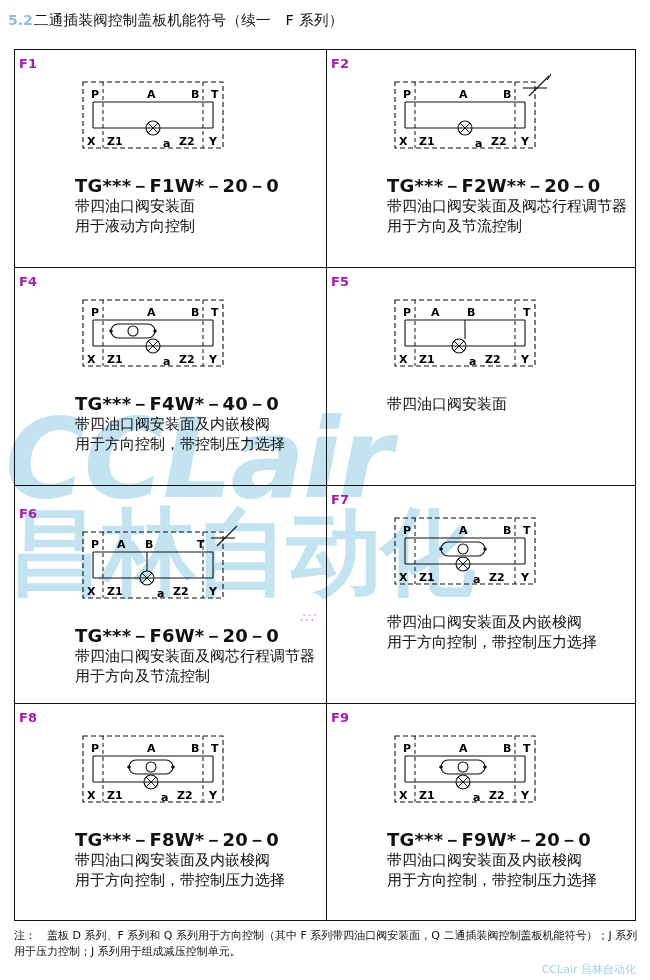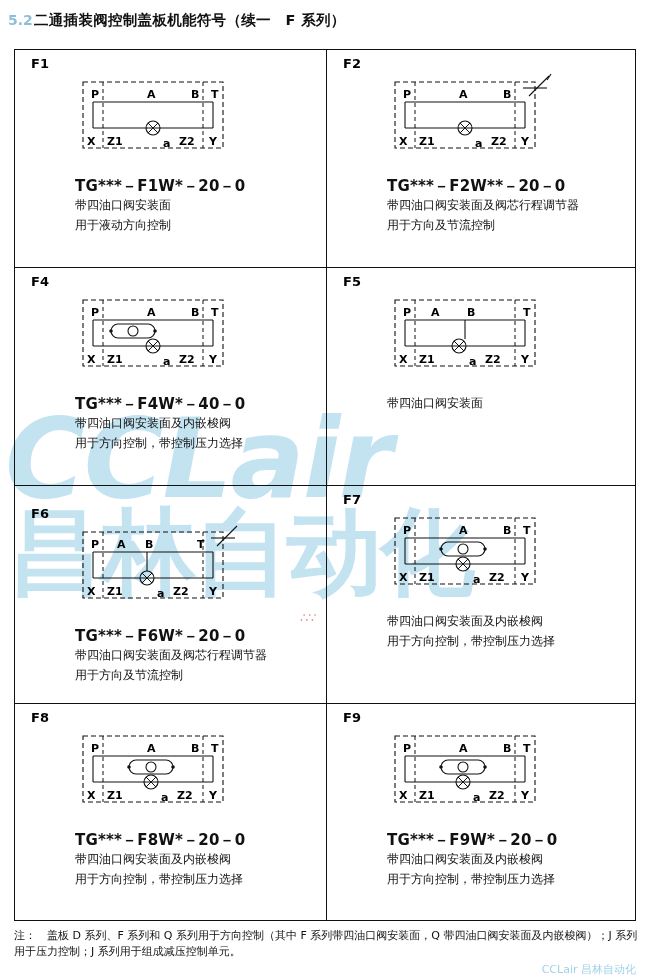--- a/index.html
+++ b/index.html
@@ -72,21 +72,21 @@
     font-family: "DejaVu Sans", sans-serif;
     font-weight: bold;
     font-size: 14px;
     color: #8fbfd8;
   }
   .hdr-title {
     position: absolute;
     left: 34px;
     top: 1px;
     font-family: "DejaVu Sans", sans-serif;
-    font-weight: bold;
+    font-weight: normal;
     font-size: 14.5px;
     color: #111;
     letter-spacing: .3px;
   }
 
   
   .sheet {
     position: absolute;
     left: 14px;
     top: 49px;
@@ -119,26 +119,26 @@
 
   .cell {
     position: absolute;
     width: 311px;
     height: 218px;
     box-sizing: border-box;
     overflow: hidden;
   }
   .cell-code {
     position: absolute;
-    left: 16px;
+    left: 4px;
     top: 6px;
     font-family: "DejaVu Sans", sans-serif;
     font-weight: bold;
     font-size: 13px;
-    color: #000000;
+    color: #a21caf;
   }
 
   
   .sym {
     position: absolute;
     left: 50%;
     transform: translateX(-50%);
     top: 22px;
     width: 240px;
     height: 98px;
@@ -150,27 +150,27 @@
     position: absolute;
     left: 60px;
     top: 126px;
     width: 250px;
     font-size: 13px;
     line-height: 20px;
   }
   .cap-model {
     font-family: "DejaVu Sans", sans-serif;
     font-weight: bold;
-    font-size: 15px;
+    font-size: 18px;
     letter-spacing: .2px;
     white-space: nowrap;
   }
   .cap-line {
-    font-family: Liberation Mono, monospace;
-    font-size: 12px;
+    font-family: Liberation Serif, serif;
+    font-size: 15px;
     white-space: nowrap;
   }
 
   
   .note {
     position: absolute;
     left: 14px;
     top: 928px;
     width: 624px;
     font-family: "DejaVu Sans", sans-serif;
@@ -482,16 +482,16 @@
     </div>
     <div class="caption">
       <div class="cap-model">TG***－F9W*－20－0</div>
       <div class="cap-line">带四油口阀安装面及内嵌梭阀</div>
       <div class="cap-line">用于方向控制，带控制压力选择</div>
     </div>
   </div>
 </div>
 
 <div class="note">
-  <div class="nl">注：　盖板 D 系列、F 系列和 Q 系列用于方向控制（其中 F 系列带四油口阀安装面，Q 带四油口阀安装面及内嵌梭阀）；J 系列</div>
+  <div class="nl">注：　盖板 D 系列、F 系列和 Q 系列用于方向控制（其中 F 系列带四油口阀安装面，Q 二通插装阀控制盖板机能符号）；J 系列</div>
   <div class="nl">用于压力控制；J 系列用于组成减压控制单元。</div>
 </div>
 <div class="footer-wm">CCLair 昌林自动化</div>
 
 </body></html>

